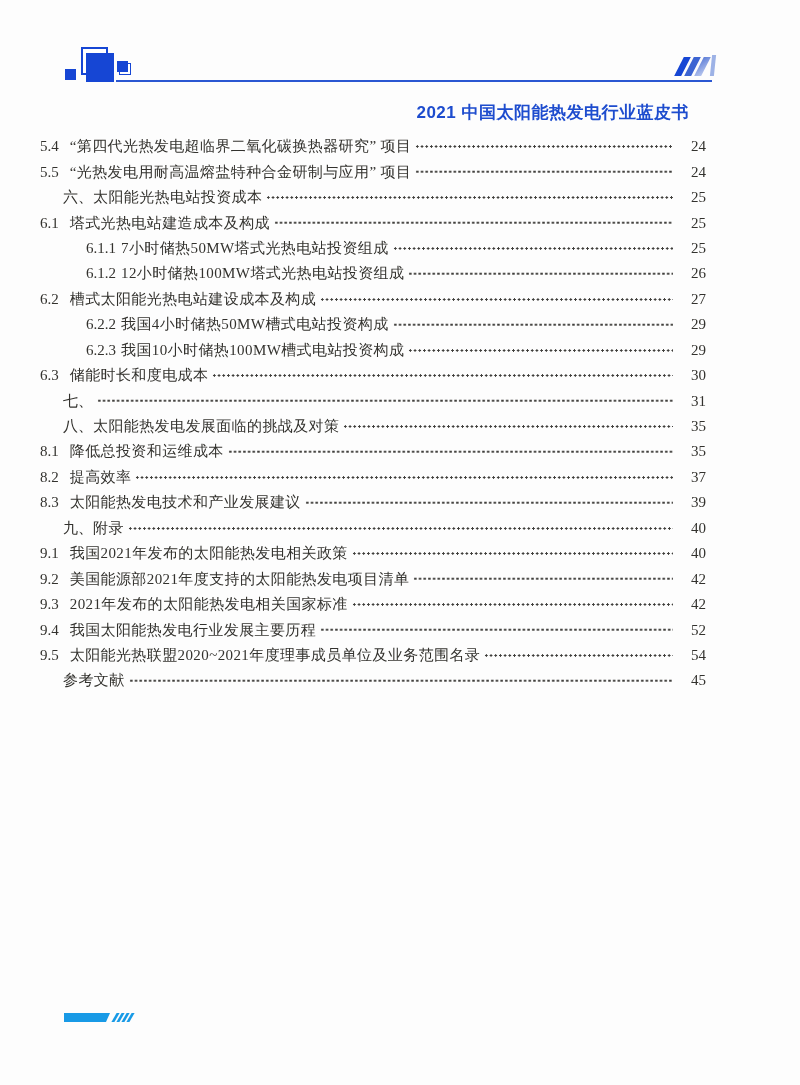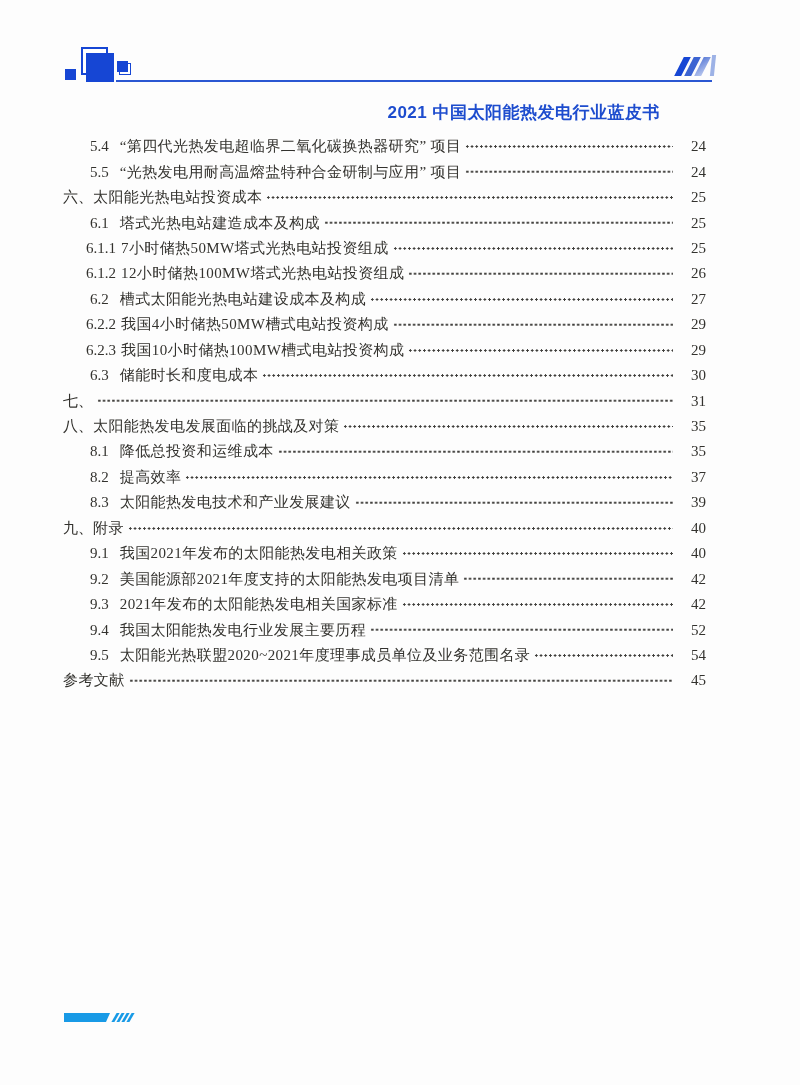--- a/index.html
+++ b/index.html
@@ -15,21 +15,21 @@
   
   .logo-sq{position:absolute;background:var(--accent,#1646d4);}
   .logo-sq-outline{position:absolute;background:#ffffff;border:2px solid var(--accent,#1646d4);box-sizing:border-box;}
   .sq1{left:65px;top:69px;width:11px;height:11px;}
   .sq2{left:81px;top:47px;width:27px;height:28px;}
   .sq3{left:86px;top:53px;width:28px;height:29px;}
   .sq4{left:119px;top:63px;width:12px;height:12px;border-width:1px;}
   .sq5{left:117px;top:61px;width:11px;height:11px;}
 
   .header-title{
-    position:absolute;right:140px;top:53px;
+    position:absolute;right:111px;top:53px;
     font-family:"Liberation Sans","DejaVu Sans",sans-serif;
     font-weight:bold;font-size:17px;letter-spacing:.5px;
     color:var(--title-blue,#1d4cce);
     white-space:nowrap;
     margin-top:48px;
   }
   .header-rule{
     position:absolute;left:116px;top:80px;width:596px;height:2px;
     background:var(--rule-blue,#2b57d2);
   }
@@ -43,21 +43,21 @@
   
   .toc{position:absolute;left:0;top:134px;width:800px;}
   .row{
     display:flex;align-items:center;
     height:25.45px;box-sizing:border-box;
     padding-right:94px;
     color:var(--text-color,#33322e);
     font-size:15px;white-space:nowrap;
   }
   .row.lv1{padding-left:63px;}
-  .row.lv2{padding-left:90px;}
+  .row.lv2{padding-left:40px;}
   .row.lv3{padding-left:86px;}
   .num{flex:0 0 auto;}
   .lv1 .num{margin-right:0;}
   .lv2 .num{margin-right:11px;}
   .lv3 .num{margin-right:5px;}
   .title{flex:0 0 auto;letter-spacing:.4px;}
   .leader{
     flex:1 1 auto;height:100%;
     margin:0 7px 0 4px;
     background-image:radial-gradient(circle,var(--dot-color,#3f3e3b) 1px,rgba(0,0,0,0) 1.35px);

